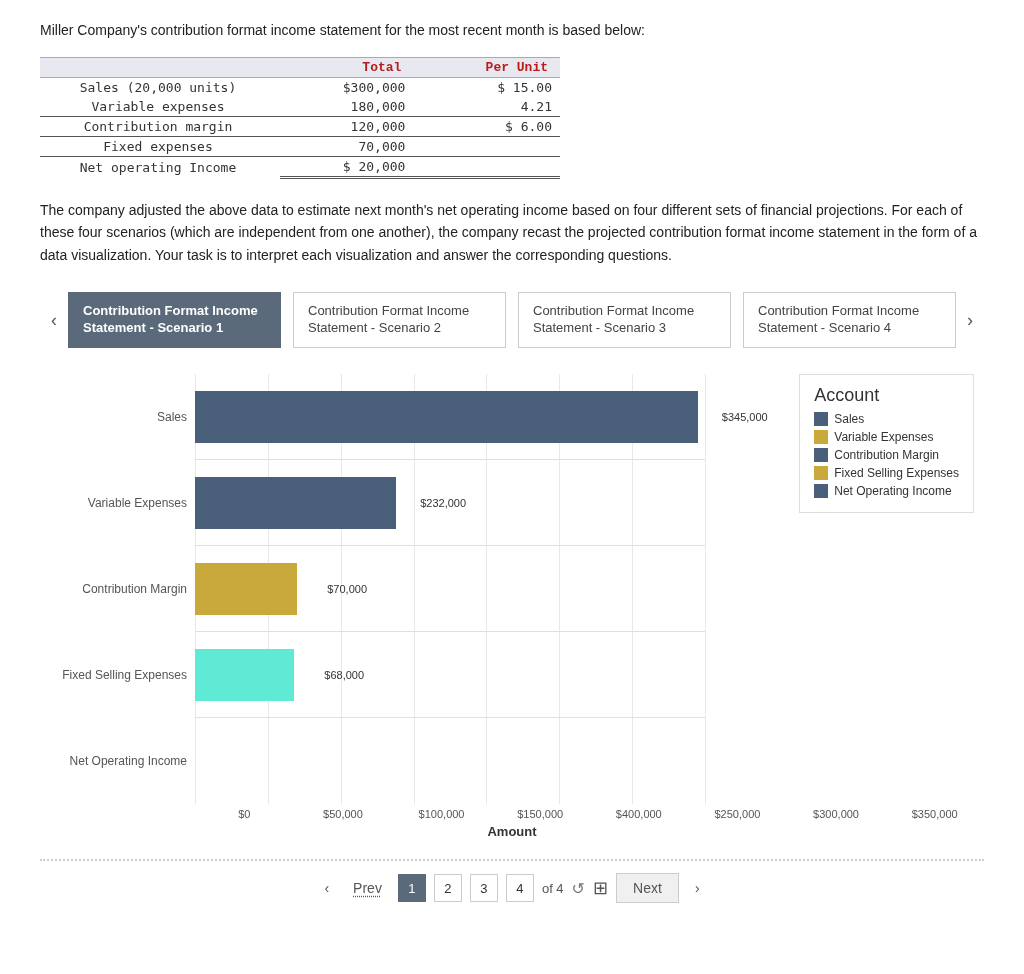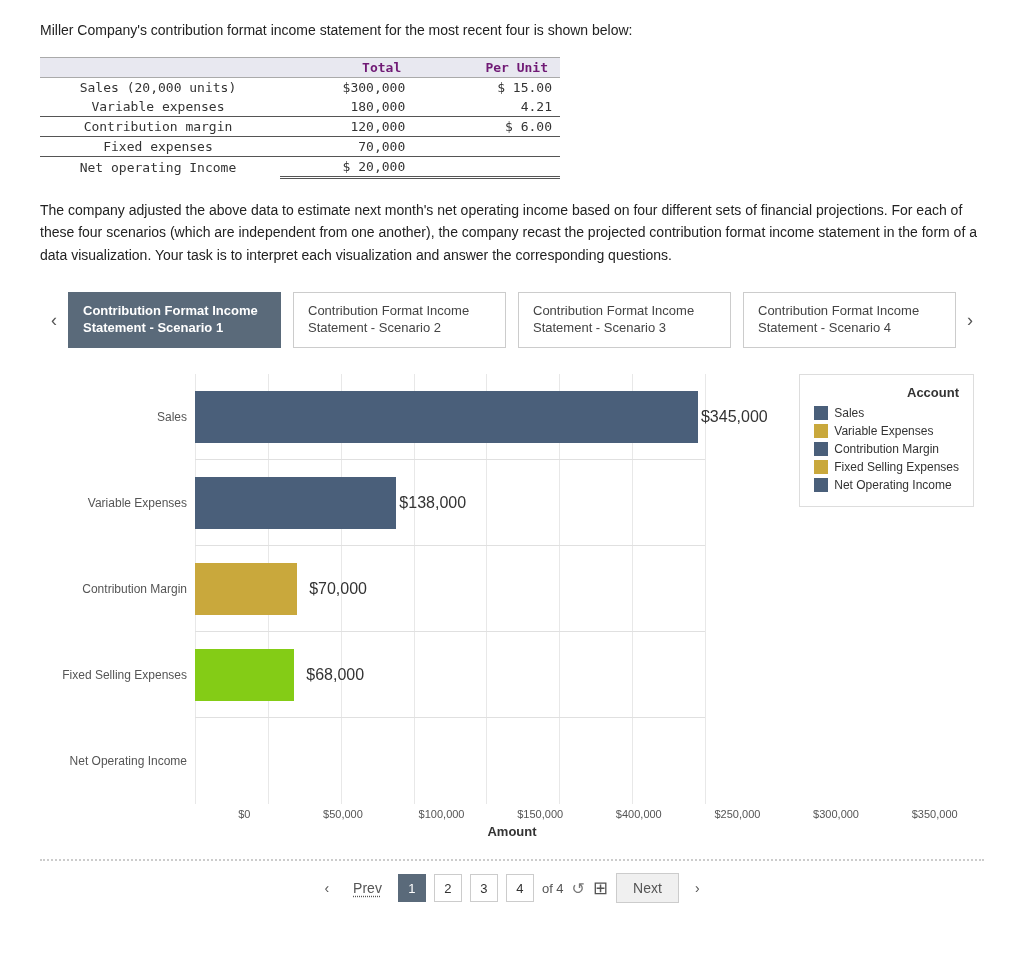--- a/index.html
+++ b/index.html
@@ -27,21 +27,22 @@
       font-size: 13px;
       width: 520px;
       margin-left: 0;
     }
 
     .income-table th {
       text-align: right;
       padding: 2px 12px;
       font-weight: normal;
       border-bottom: 1px solid #999;
-      color: #701a75;
+      color: #b91c1c;
+      font-family: Liberation Mono, monospace;
     }
 
     .income-table td {
       padding: 2px 8px;
       color: #333;
     }
 
     .income-table td.label { text-align: center; padding-left: 4px; }
     .income-table td.val { text-align: right; }
     .income-table .header-row th { background: #e8e8f0; font-weight: bold; border-top: 1px solid #aaa; border-bottom: 1px solid #aaa; }
@@ -132,30 +133,30 @@
       height: 52px;
       display: inline-block;
       position: relative;
     }
 
     .bar-value {
       position: absolute;
       right: -70px;
       top: 50%;
       transform: translateY(-50%);
-      font-size: 16px;
+      font-size: 11px;
       color: #333;
       white-space: nowrap;
     }
 
     .bar-sales { background: #4a5f7a; }
     .bar-variable { background: #c9a83c; }
     .bar-contribution { background: #4a5f7a; }
     .bar-fixed { background: #c9a83c; }
-    .bar-net { background: #84cc16; }
+    .bar-net { background: #5eead4; }
 
     
     .x-axis {
       display: flex;
       margin-left: 155px;
       margin-top: 4px;
       padding-left: 0;
     }
 
     .x-label {
@@ -178,24 +179,23 @@
       position: absolute;
       right: 10px;
       top: 0;
       background: #fff;
       border: 1px solid #ddd;
       padding: 10px 14px;
       font-size: 12px;
     }
 
     .legend-title {
-      font-weight: bold;
+      font-weight: normal;
       margin-bottom: 6px;
-      font-size: 13px;
-      text-align: right;
+      font-size: 18px;
     }
 
     .legend-item {
       display: flex;
       align-items: center;
       margin-bottom: 4px;
       gap: 6px;
     }
 
     .legend-color {
@@ -283,21 +283,21 @@
       bottom: 0;
       border-left: 1px solid #e8e8e8;
       pointer-events: none;
     }
   </style>
 </head>
 <body>
 
 <div class="page-container">
 
-  <p class="intro-text">Miller Company's contribution format income statement for the most recent four is shown below:</p>
+  <p class="intro-text">Miller Company's contribution format income statement for the most recent month is based below:</p>
 
   <table class="income-table">
     <thead>
       <tr class="header-row">
         <th style="text-align:left; width:240px;"></th>
         <th>Total</th>
         <th>Per Unit</th>
       </tr>
     </thead>
     <tbody>
@@ -375,21 +375,21 @@
         <div class="bar-row">
           <div style="display:flex; align-items:center; height:100%; width:100%;">
             <div class="bar bar-sales" style="width: calc(345000/350000 * 100%); position:relative;">
               <span class="bar-value">$345,000</span>
             </div>
           </div>
         </div>
         <div class="bar-row">
           <div style="display:flex; align-items:center; height:100%; width:100%;">
             <div class="bar bar-contribution" style="width: calc(138000/350000 * 100%); position:relative;">
-              <span class="bar-value">$138,000</span>
+              <span class="bar-value">$232,000</span>
             </div>
           </div>
         </div>
         <div class="bar-row">
           <div style="display:flex; align-items:center; height:100%; width:100%;">
             <div class="bar bar-fixed" style="width: calc(70000/350000 * 100%); position:relative;">
               <span class="bar-value">$70,000</span>
             </div>
           </div>
         </div>

